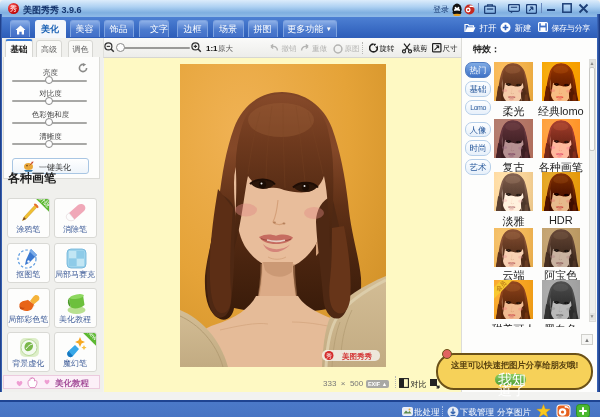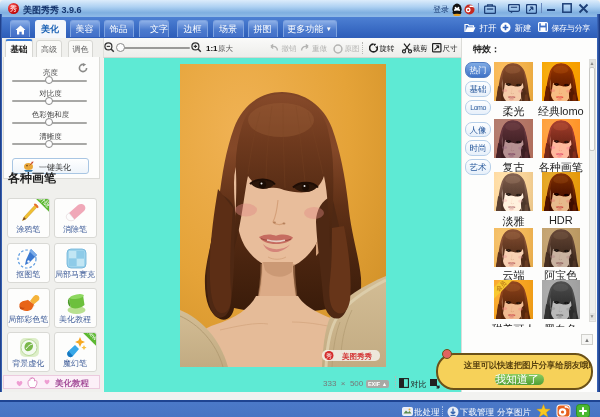--- a/index.html
+++ b/index.html
@@ -23,32 +23,32 @@
 #sliderbox{position:absolute;left:1px;top:-1px;width:97px;height:122px;background:#fdfdfc;border:1px solid #dbdbd7;border-top:none;box-sizing:border-box;}
 .slabel{position:absolute;width:95px;text-align:center;font-size:7.5px;color:#444;}
 .strack{position:absolute;left:10px;width:75px;height:2px;background:#a8a8a6;border-radius:1px;}
 .sthumb{position:absolute;left:43px;width:8px;height:8px;border-radius:50%;background:#fefefe;border:1px solid #8a8a8a;box-sizing:border-box;}
 #onekey{position:absolute;left:10px;top:99.5px;width:77px;height:16px;background:linear-gradient(#ffffff,#eef4fa);border:1px solid #a9c6e3;border-radius:3px;box-sizing:border-box;}
 #brushhead{position:absolute;left:6px;top:112px;font-size:12px;font-weight:bold;color:#222;}
 .bbtn{position:absolute;width:43px;height:40px;background:#fdfdfc;border:1px solid #d9d9d5;border-radius:3px;box-sizing:border-box;overflow:hidden;}
 .blabel{position:absolute;left:-2px;bottom:2px;width:45px;text-align:center;font-size:8px;color:#44619b;}
 .ribbon{position:absolute;right:-11px;top:-2px;width:30px;height:9px;background:#5cb832;color:#fff;font-size:6.5px;text-align:center;line-height:9px;transform:rotate(45deg);transform-origin:50% 50%;}
 #tutor{position:absolute;left:1px;top:316.5px;width:97px;height:14px;background:#fcf0f8;border:1px solid #eccade;box-sizing:border-box;}
-#canvas{left:104px;top:58px;width:357px;height:334px;background:#5eead4;}
+#canvas{left:104px;top:58px;width:357px;height:334px;background:#fef9c3;}
 #photo{position:absolute;left:76px;top:5.5px;width:206px;height:303px;}
 .fx{position:absolute;width:38.5px;height:39px;overflow:hidden;}
 .fxlabel{position:absolute;width:48px;text-align:center;font-size:11px;color:#222;}
 .rtab{position:absolute;left:3.3px;width:25.5px;height:15.5px;background:linear-gradient(#fdfeff,#e7f0fa);border:1px solid #b6cfe9;border-radius:7px;box-sizing:border-box;font-size:8.5px;color:#2a5a9c;text-align:center;line-height:14px;}
 .rtab.active{background:linear-gradient(#7fabe4,#3f72c6);color:#fff;border-color:#4f7cc2;}
 #rpanel{left:461px;top:58px;width:136px;height:334px;background:#fdfdfc;border-left:1px solid #dcdcd8;box-sizing:border-box;overflow:hidden;}
 #bottombar{left:0;top:392px;width:600px;height:25px;background:linear-gradient(#1e4492,#1e4492 6%,#4b79c8 10%,#4673c2 80%,#3a63b2);margin-top:8px;}
 .botxt{position:absolute;top:7px;color:#fff;font-size:8.5px;}
 #bubble{left:436px;top:353px;width:157px;height:37px;background:#f6d159;border:2px solid #6b5118;border-radius:18px;box-sizing:border-box;z-index:50;}
-#bubbletxt{position:absolute;left:0px;top:5px;width:153px;font-size:8.5px;font-weight:bold;color:#5a4310;text-align:right;letter-spacing:-0.2px;white-space:nowrap;}
-#knowbtn{position:absolute;left:57px;top:19px;width:49px;height:11px;background:linear-gradient(#8ccc62,#4f9f34);border-radius:6px;color:#fff;font-size:11px;text-align:left;line-height:11px;}
+#bubbletxt{position:absolute;left:0px;top:5px;width:153px;font-size:8.5px;font-weight:bold;color:#5a4310;text-align:center;letter-spacing:-0.2px;white-space:nowrap;}
+#knowbtn{position:absolute;left:57px;top:19px;width:31px;height:11px;background:linear-gradient(#8ccc62,#4f9f34);border-radius:6px;color:#fff;font-size:14px;text-align:right;line-height:11px;}
 #reddot{left:442px;top:349px;width:8px;height:8px;border-radius:50%;background:#e0635f;border:1.5px solid #6b5118;z-index:51;}
 .sep{position:absolute;width:1px;border-right:1px dotted rgba(255,255,255,.45);}
 .gsep{position:absolute;width:0px;border-left:1px dotted #b8b8b4;}
 </style>
 </head>
 <body>
 <div id="win">
   <svg width="0" height="0" style="position:absolute">
     <defs>
       <radialGradient id="bgg" cx="30%" cy="22%" r="95%">

